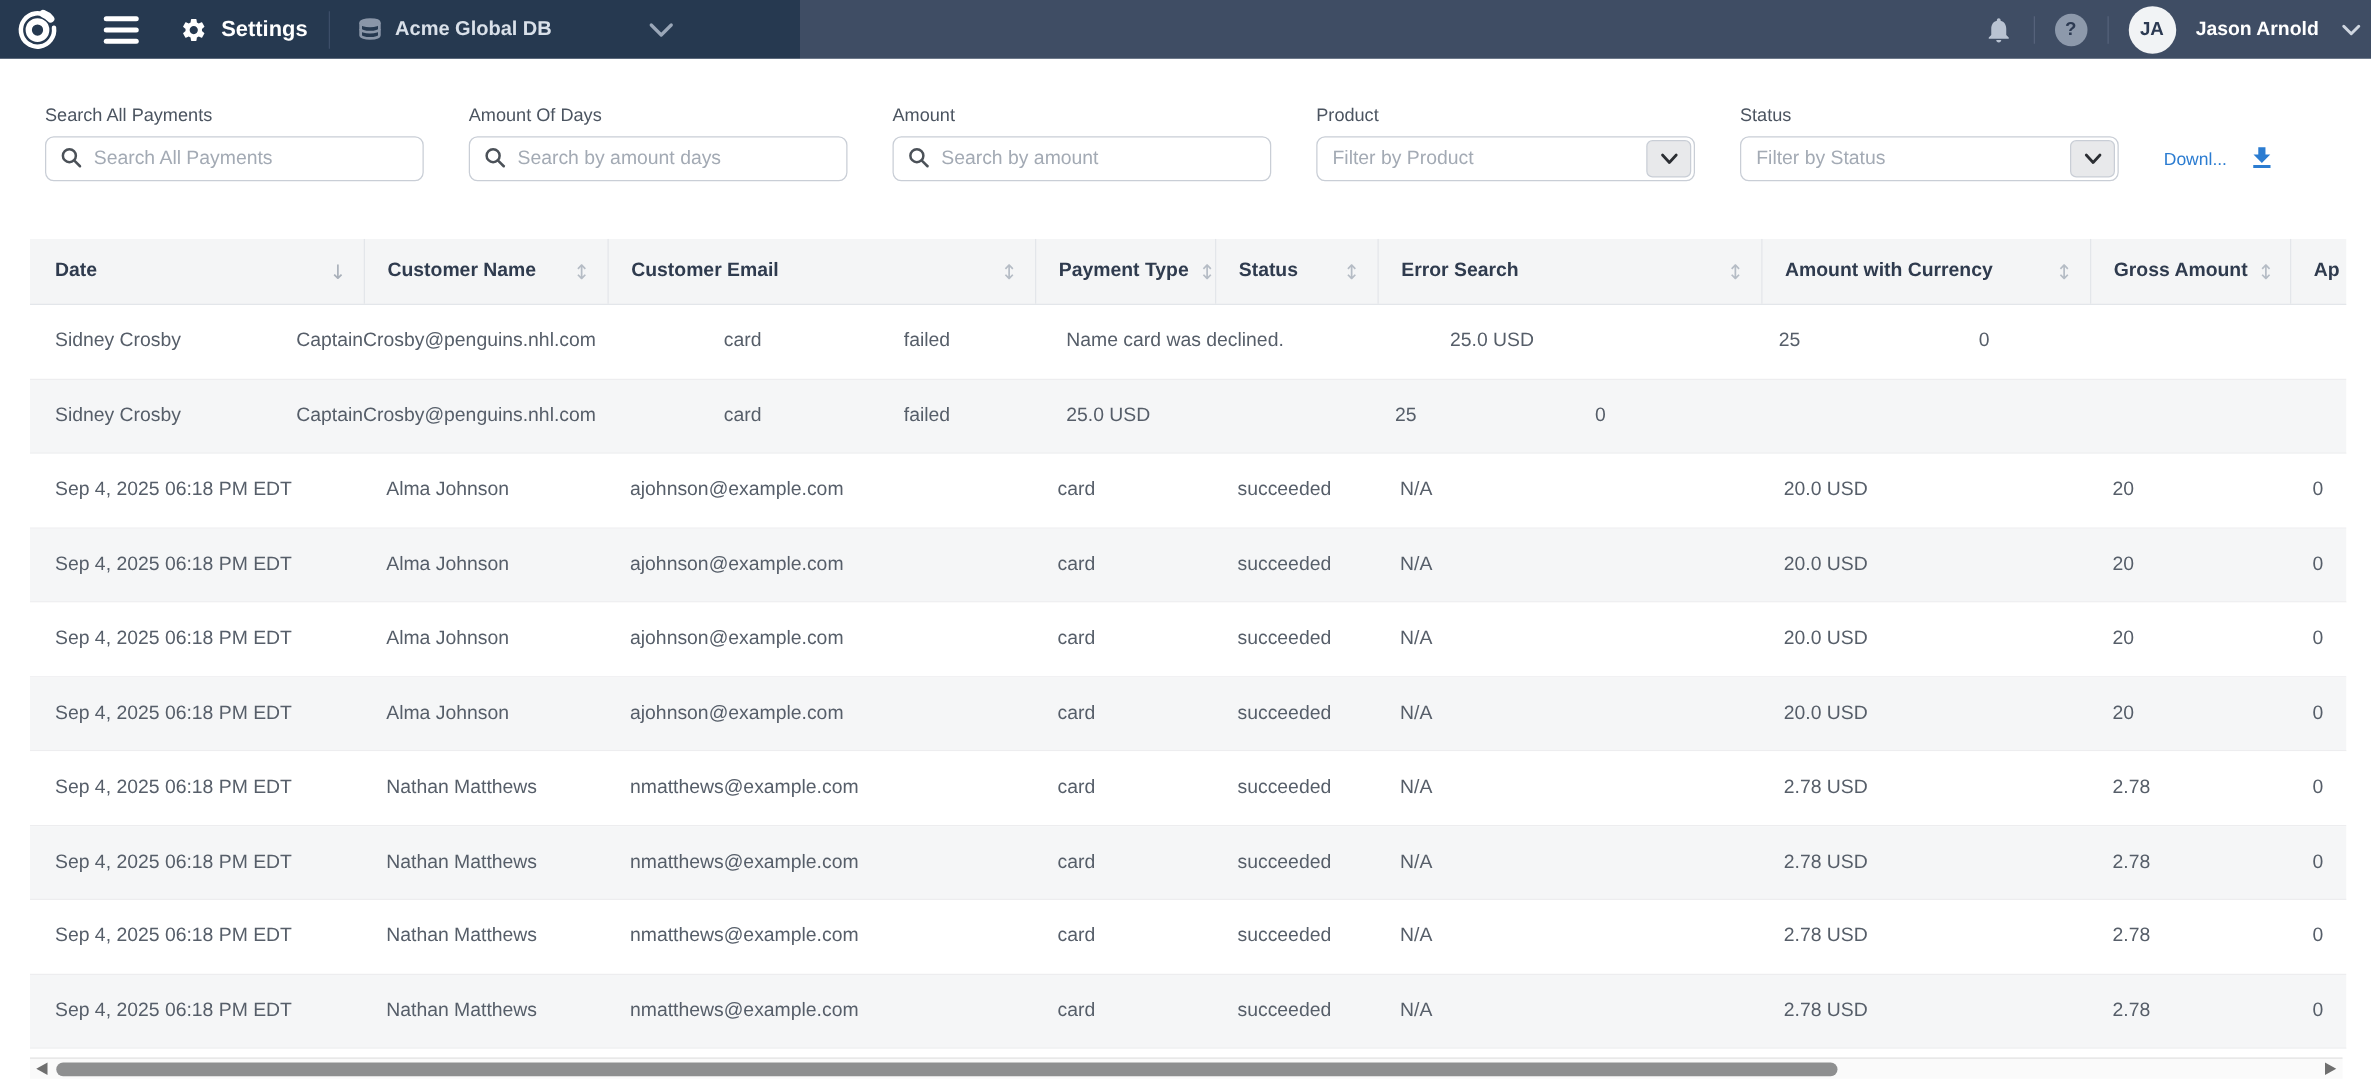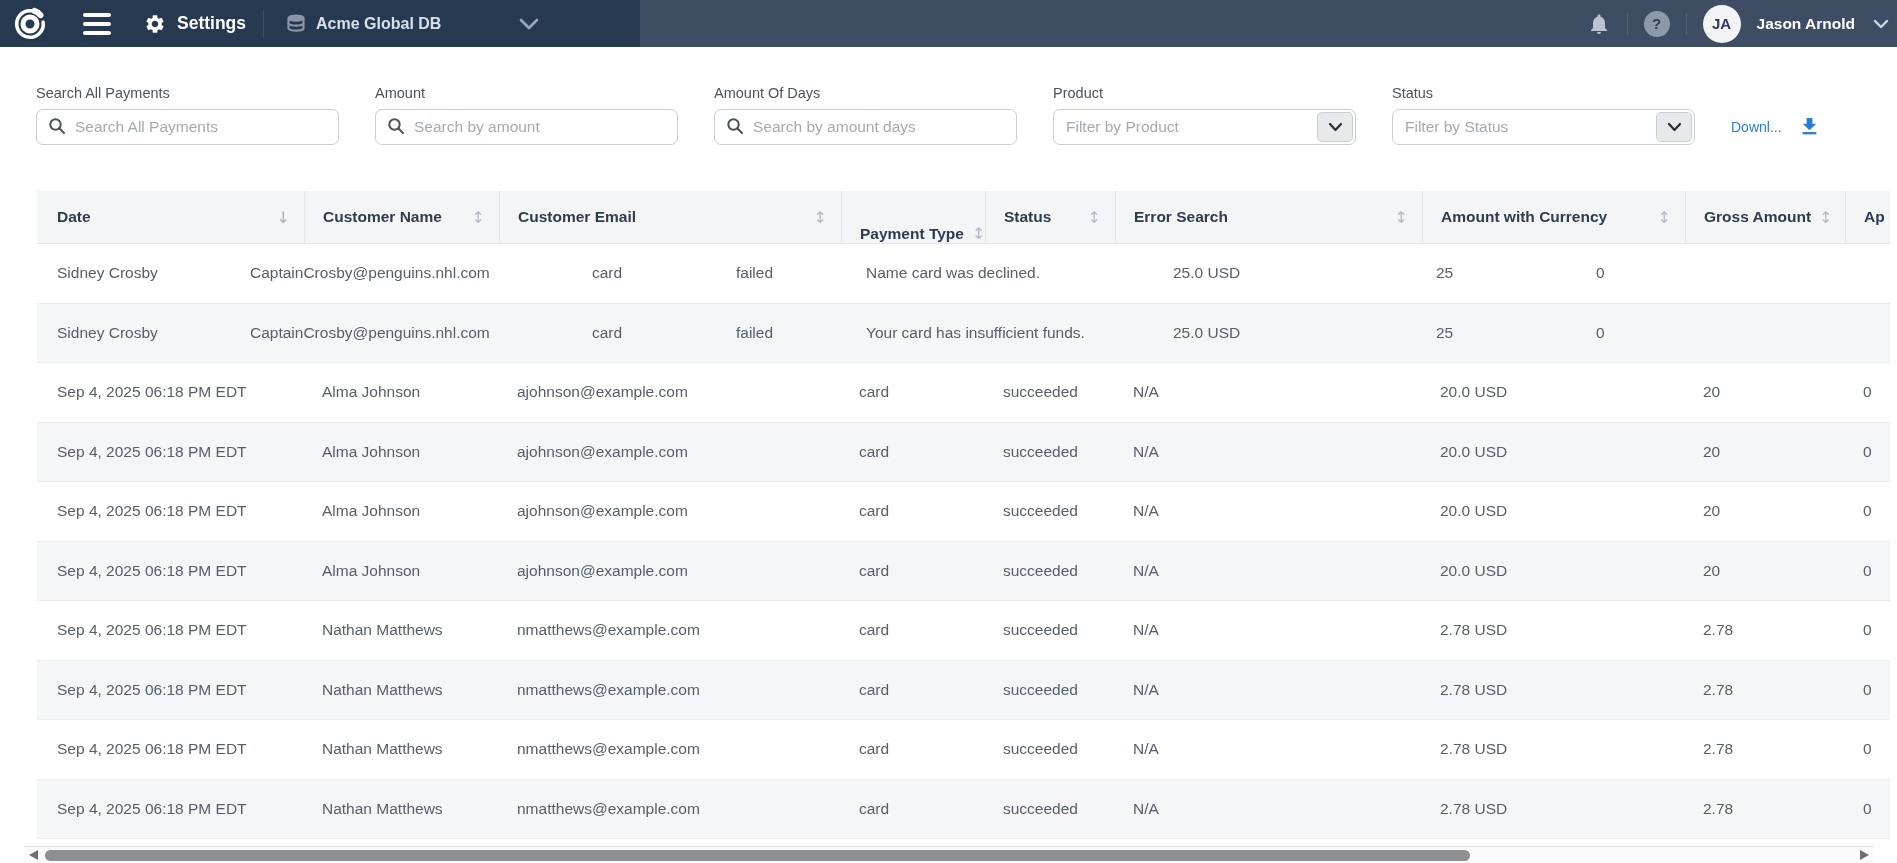--- a/index.html
+++ b/index.html
@@ -41,21 +41,21 @@
   .select-box { height:36px; border:1px solid #c9ced6; border-radius:7px; background:#fff;
     display:flex; align-items:center; padding-left:12px; font-size:15.5px; color:#a3aab4;
     position:relative; cursor:pointer; }
   .select-caret { position:absolute; top:2px; right:2px; bottom:2px; width:36px;
     background:#e8e9eb; border:1px solid #c9ced6; border-radius:5px;
     display:flex; align-items:center; justify-content:center; }
   .download-group { display:flex; align-items:center; margin-left:0; margin-bottom:7px; cursor:pointer; }
   .download-label { color:#2b7cd1; font-size:14px; margin-right:16px; white-space:nowrap; }
 
   
-  .table-viewport { position:absolute; left:37px; top:191px; width:1853px; height:655px; overflow:hidden; }
+  .table-viewport { position:absolute; left:24px; top:191px; width:1853px; height:655px; overflow:hidden; }
   .table-inner { width:1968px; }
   .thead { display:flex; height:53px; background:#f4f5f6; border-bottom:1px solid #e3e6ea; }
   .th { display:flex; align-items:center; justify-content:space-between;
     padding:0 14px 0 18px; border-left:1px solid #e3e6ea; cursor:pointer; flex-shrink:0;
     font-weight:bold; font-size:15.5px; color:#2f3b4e; white-space:nowrap; overflow:hidden; }
   .th:first-child { border-left:none; padding-left:20px; }
   .sort-glyph { color:#b5bcc5; font-size:16px; font-weight:normal; margin-left:8px;
     font-family:"DejaVu Sans",sans-serif; }
   .tr { display:flex; height:59.5px; background:#fff; border-bottom:1px solid #ededef; cursor:pointer; }
   .tr.alt { background:#f5f6f7; }
@@ -134,32 +134,32 @@
 <div class="filters">
 
   <div class="filter">
       <div class="filter-label">Search All Payments</div>
       <div class="filter-box"><svg class="search-glyph" width="18" height="18" viewBox="0 0 18 18">
           <circle cx="7.5" cy="7.5" r="5.2" fill="none" stroke="#4b5158" stroke-width="2"></circle>
           <line x1="11.5" y1="11.5" x2="16" y2="16" stroke="#4b5158" stroke-width="2" stroke-linecap="round"></line>
         </svg><input type="text" placeholder="Search All Payments" style=""></div>
     </div>
     <div class="filter">
+      <div class="filter-label">Amount Of Days</div>
+      <div class="filter-box"><svg class="search-glyph" width="18" height="18" viewBox="0 0 18 18">
+          <circle cx="7.5" cy="7.5" r="5.2" fill="none" stroke="#4b5158" stroke-width="2"></circle>
+          <line x1="11.5" y1="11.5" x2="16" y2="16" stroke="#4b5158" stroke-width="2" stroke-linecap="round"></line>
+        </svg><input type="text" placeholder="Search by amount days" style=""></div>
+    </div>
+    <div class="filter">
       <div class="filter-label">Amount</div>
       <div class="filter-box"><svg class="search-glyph" width="18" height="18" viewBox="0 0 18 18">
           <circle cx="7.5" cy="7.5" r="5.2" fill="none" stroke="#4b5158" stroke-width="2"></circle>
           <line x1="11.5" y1="11.5" x2="16" y2="16" stroke="#4b5158" stroke-width="2" stroke-linecap="round"></line>
         </svg><input type="text" placeholder="Search by amount" style=""></div>
-    </div>
-    <div class="filter">
-      <div class="filter-label">Amount Of Days</div>
-      <div class="filter-box"><svg class="search-glyph" width="18" height="18" viewBox="0 0 18 18">
-          <circle cx="7.5" cy="7.5" r="5.2" fill="none" stroke="#4b5158" stroke-width="2"></circle>
-          <line x1="11.5" y1="11.5" x2="16" y2="16" stroke="#4b5158" stroke-width="2" stroke-linecap="round"></line>
-        </svg><input type="text" placeholder="Search by amount days" style=""></div>
     </div>
     <div class="filter">
       <div class="filter-label">Product</div>
       <div class="select-box">
         <span>Filter by Product</span>
         <span class="select-caret">
           <svg width="15" height="10" viewBox="0 0 15 10">
             <polyline points="2,2 7.5,8 13,2" fill="none" stroke="#2b2e33" stroke-width="2.2" stroke-linecap="round" stroke-linejoin="round"></polyline>
           </svg>
         </span>
@@ -193,21 +193,21 @@
           <span class="sort-glyph" style="color: rgb(169, 176, 186);">↓</span>
         </div>
         <div class="th" style="width: 195px;">
           <span>Customer Name</span>
           <span class="sort-glyph">↕</span>
         </div>
         <div class="th" style="width: 342px;">
           <span>Customer Email</span>
           <span class="sort-glyph">↕</span>
         </div>
-        <div class="th" style="width: 144px; align-items: flex-end;">
+        <div class="th" style="width: 144px;">
           <span>Payment Type</span>
           <span class="sort-glyph">↕</span>
         </div>
         <div class="th" style="width: 130px;">
           <span>Status</span>
           <span class="sort-glyph">↕</span>
         </div>
         <div class="th" style="width: 307px;">
           <span>Error Search</span>
           <span class="sort-glyph">↕</span>
@@ -233,21 +233,20 @@
           <div class="td" style="width: 307px;">Name card was declined.</div>
           <div class="td" style="width: 263px;">25.0 USD</div>
           <div class="td" style="width: 160px;">25</div>
           <div class="td" style="width: 160px;">0</div>
         </div>
         <div class="tr alt">
           <div class="td" style="width: 195px;">Sidney Crosby</div>
           <div class="td" style="width: 342px;">CaptainCrosby@penguins.nhl.com</div>
           <div class="td" style="width: 144px;">card</div>
           <div class="td" style="width: 130px;">failed</div>
-          <div class="td" style="width: 307px;">Your card has insufficient funds.</div>
           <div class="td" style="width: 263px;">25.0 USD</div>
           <div class="td" style="width: 160px;">25</div>
           <div class="td" style="width: 160px;">0</div>
         </div>
         <div class="tr">
           <div class="td" style="width: 267px;">Sep 4, 2025 06:18 PM EDT</div>
           <div class="td" style="width: 195px;">Alma Johnson</div>
           <div class="td" style="width: 342px;">ajohnson@example.com</div>
           <div class="td" style="width: 144px;">card</div>
           <div class="td" style="width: 130px;">succeeded</div>

